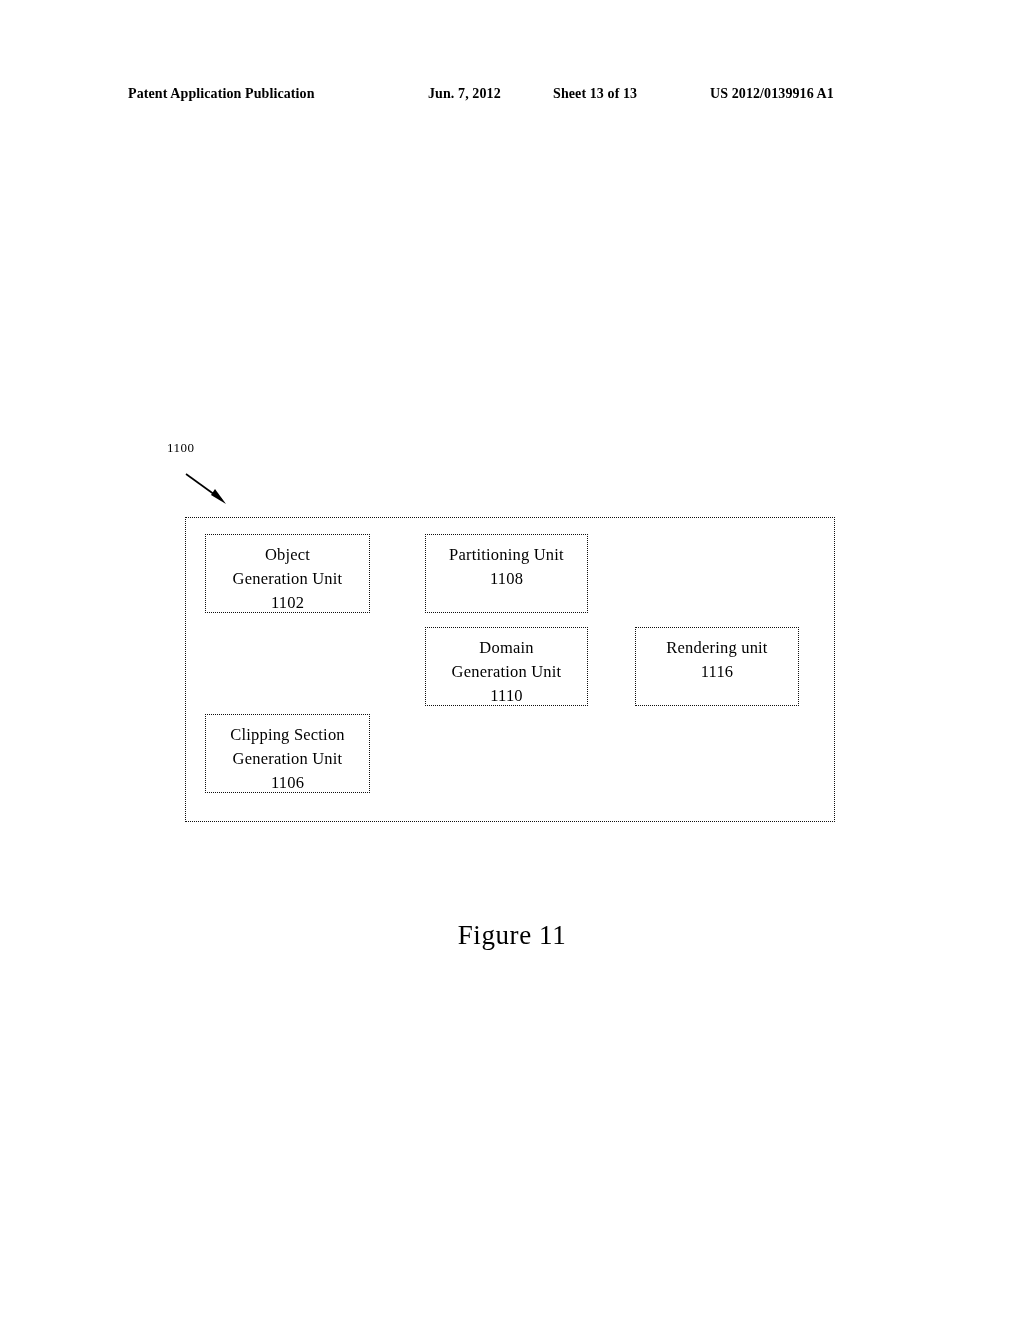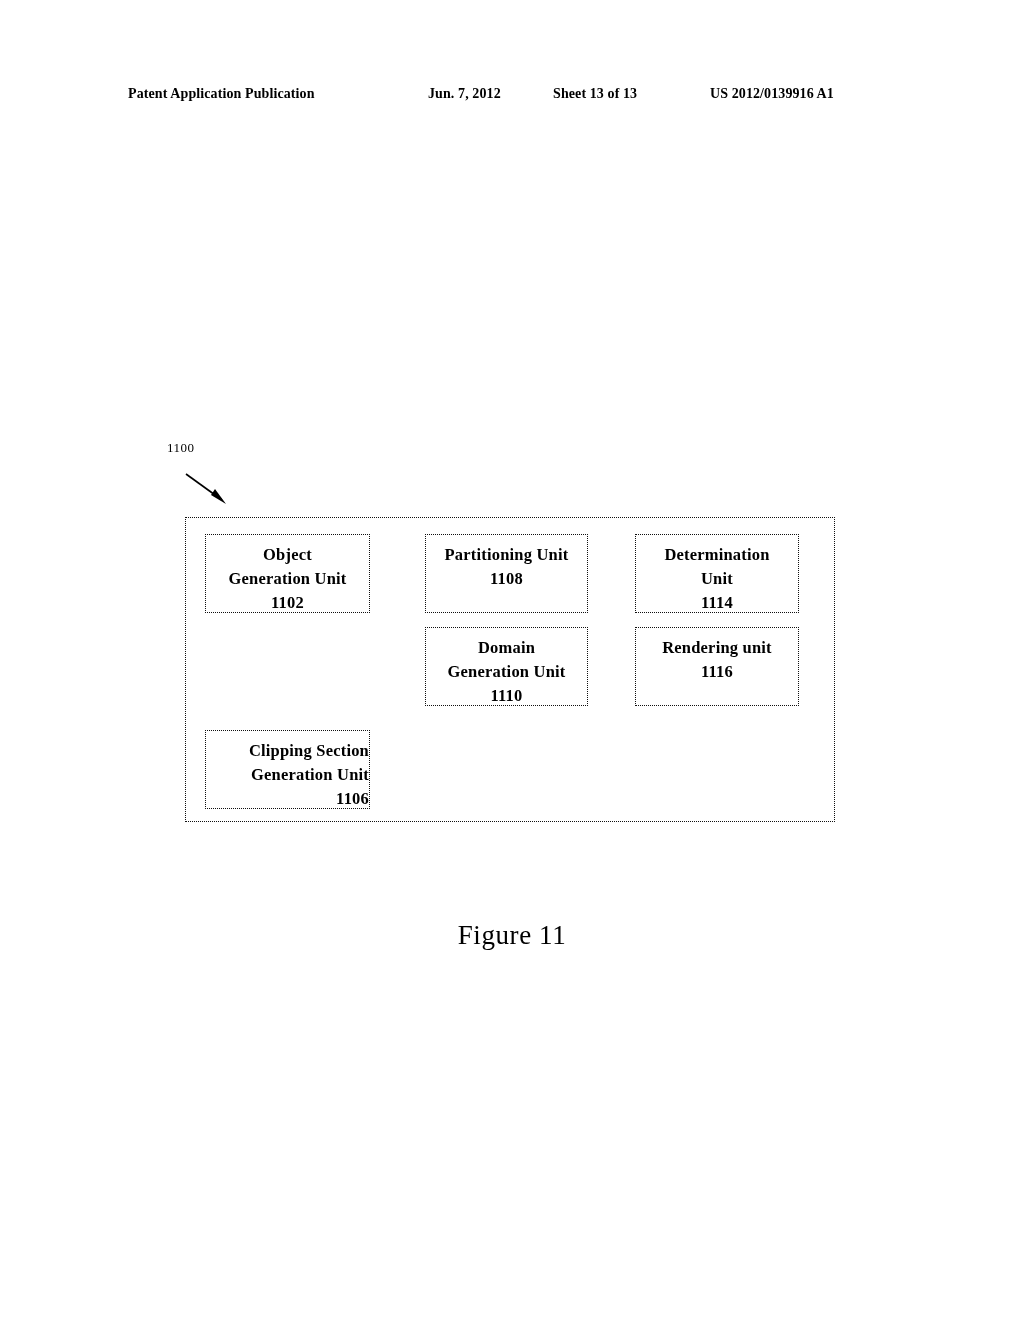--- a/index.html
+++ b/index.html
@@ -76,21 +76,20 @@
   
   .outer-box {
     position: absolute;
     left: 185px;
     top: 517px;
     width: 650px;
     height: 305px;
     border: 1.6px dotted #101010;
     box-sizing: border-box;
     background: #ffffff;
-    font-weight: bold;
   }
 
   
   .unit-box {
     position: absolute;
     border: 1.5px dotted #101010;
     box-sizing: border-box;
     background: #ffffff;
     display: block;
     text-align: center;
@@ -105,21 +104,21 @@
   }
 
   
   .col1 { left: 19px;  width: 165px; }
   .col2 { left: 239px; width: 163px; }
   .col3 { left: 449px; width: 164px; }
 
   
   .row1 { top: 16px;  height: 79px; }
   .row2 { top: 109px; height: 79px; }
-  .row3 { top: 212px; height: 79px; text-align: right; }
+  .row3 { top: 196px; height: 79px; }
 
   .figure-caption {
     position: absolute;
     left: 0;
     top: 920px;
     width: 1024px;
     text-align: center;
     font-size: 27px;
     letter-spacing: 0.6px;
   }
@@ -163,25 +162,20 @@
       <span class="unit-line">1108</span>
     </div>
 
     <div class="unit-box col2 row2">
       <span class="unit-line">Domain</span>
       <span class="unit-line">Generation Unit</span>
       <span class="unit-line">1110</span>
     </div>
 
 
-    <div class="unit-box col3 row1">
-      <span class="unit-line">Determination</span>
-      <span class="unit-line">Unit</span>
-      <span class="unit-line">1114</span>
-    </div>
 
     <div class="unit-box col3 row2">
       <span class="unit-line">Rendering unit</span>
       <span class="unit-line">1116</span>
     </div>
 
   </div>
 
   <div class="figure-caption">Figure 11</div>
 

